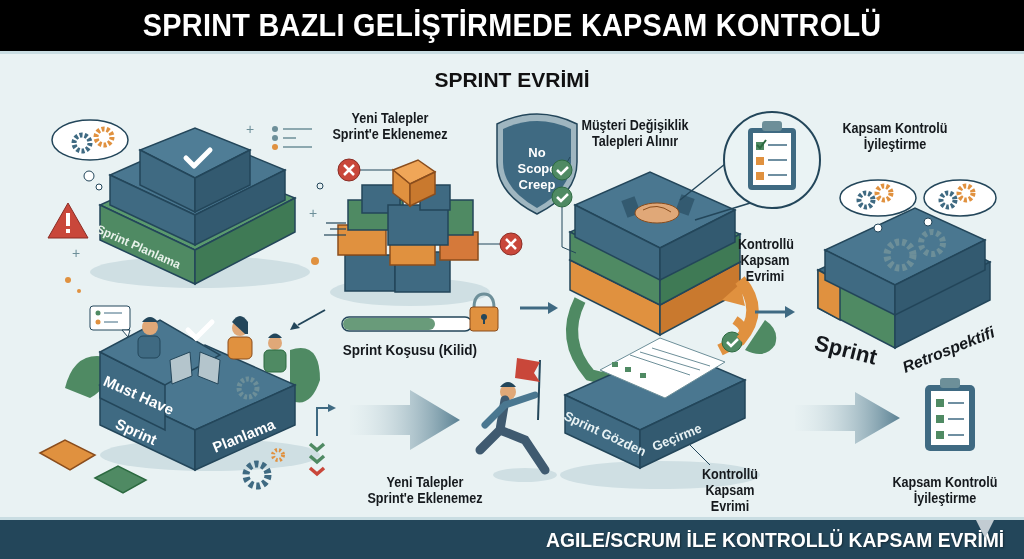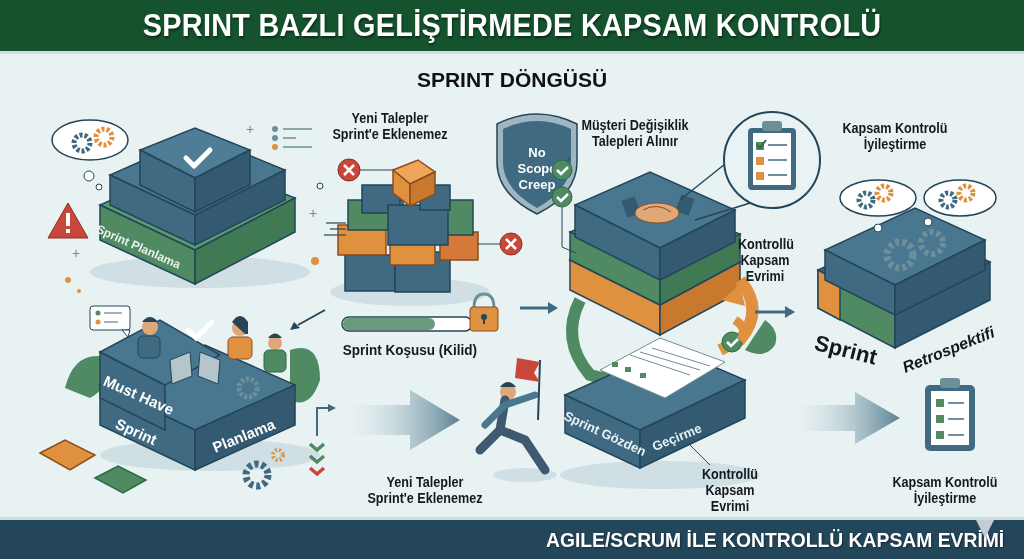--- a/index.html
+++ b/index.html
@@ -5,21 +5,21 @@
   * { box-sizing: border-box; margin: 0; padding: 0; }
   html, body { width: 1024px; height: 559px; overflow: hidden; }
   body {
     position: relative;
     background: #e9f2f3;
     font-family: "Liberation Sans", "DejaVu Sans", sans-serif;
     color: #1a1f24;
   }
   .header {
     position: absolute; left: 0; top: 0; width: 1024px; height: 54px;
-    background: #14532d;
+    background: #000000;
     border-bottom: 3px solid #c9dde2;
     display: flex; align-items: center; justify-content: center;
   }
   .header h1 {
     color: #ffffff; font-size: 31px; font-weight: 700; letter-spacing: 0.3px;
     font-family: "Liberation Sans", "DejaVu Sans", sans-serif;
     text-shadow: 1px 2px 2px rgba(0,0,0,0.45);
     transform: scaleX(0.93);
   }
   .footer {
@@ -49,21 +49,21 @@
   .svgwrap { position: absolute; }
   .rot { position: absolute; font-weight: 700; white-space: nowrap; }
 </style>
 </head>
 <body>
 
 <div class="header">
   <h1>SPRINT BAZLI GELİŞTİRMEDE KAPSAM KONTROLÜ</h1>
 </div>
 
-<div class="subtitle">SPRINT DÖNGÜSÜ</div>
+<div class="subtitle">SPRINT EVRİMİ</div>
 
 <svg class="svgwrap" style="left:0;top:57px" width="1024" height="460" viewBox="0 57 1024 460">
   <defs>
     <linearGradient id="arrowGrad" x1="0" x2="1" y1="0" y2="0">
       <stop offset="0" stop-color="#e3eef0" stop-opacity="0.2"></stop>
       <stop offset="1" stop-color="#5a8193"></stop>
     </linearGradient>
   </defs>
 
   <g>

